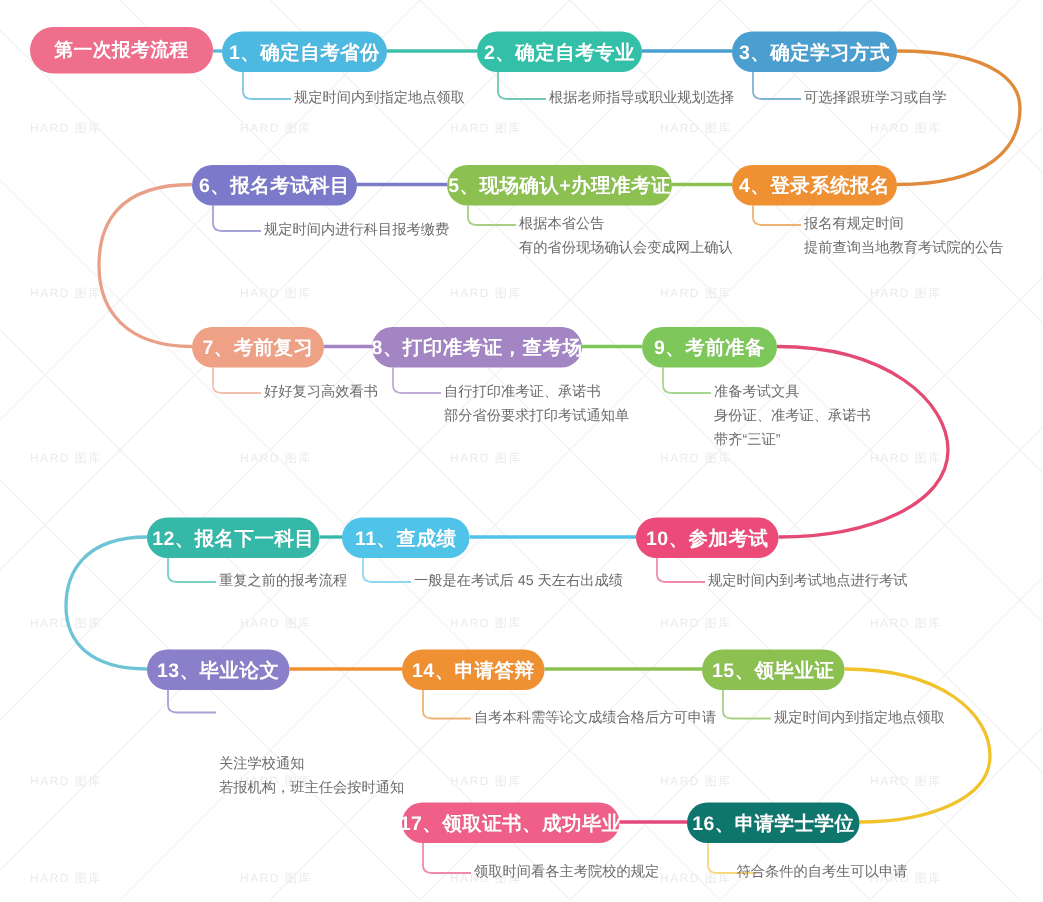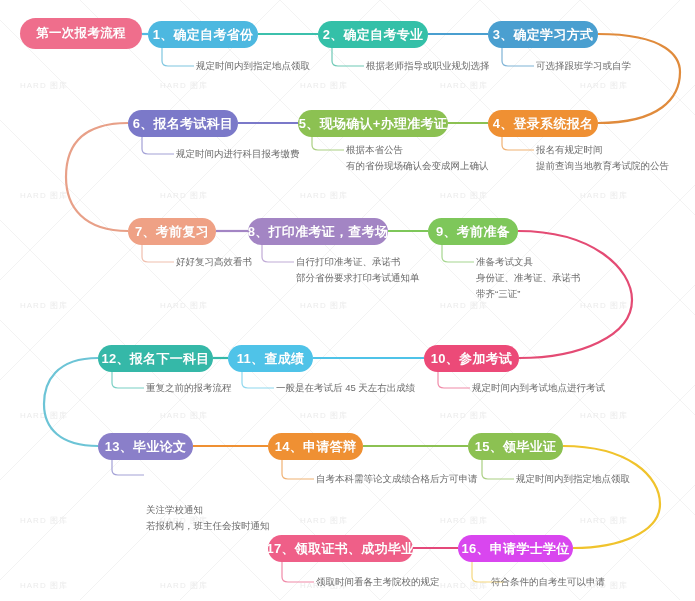--- a/index.html
+++ b/index.html
@@ -163,21 +163,21 @@
       <div class="node" style="left: 128px; top: 110px; width: 110px; background: rgb(123, 121, 201);">6、报名考试科目</div>
       <div class="node" style="left: 128px; top: 218px; width: 88px; background: rgb(239, 161, 133);">7、考前复习</div>
       <div class="node" style="left: 248px; top: 218px; width: 140px; background: rgb(163, 133, 196);">8、打印准考证，查考场</div>
       <div class="node" style="left: 428px; top: 218px; width: 90px; background: rgb(126, 199, 90);">9、考前准备</div>
       <div class="node" style="left: 424px; top: 345px; width: 95px; background: rgb(236, 74, 120);">10、参加考试</div>
       <div class="node" style="left: 228px; top: 345px; width: 85px; background: rgb(79, 195, 232);">11、查成绩</div>
       <div class="node" style="left: 98px; top: 345px; width: 115px; background: rgb(53, 184, 168);">12、报名下一科目</div>
       <div class="node" style="left: 98px; top: 433px; width: 95px; background: rgb(138, 127, 201);">13、毕业论文</div>
       <div class="node" style="left: 268px; top: 433px; width: 95px; background: rgb(239, 144, 51);">14、申请答辩</div>
       <div class="node" style="left: 468px; top: 433px; width: 95px; background: rgb(140, 193, 82);">15、领毕业证</div>
-      <div class="node" style="left: 458px; top: 535px; width: 115px; background: #d946ef;">16、申请学士学位</div>
+      <div class="node" style="left: 458px; top: 535px; width: 115px; background: #0f766e;">16、申请学士学位</div>
       <div class="node" style="left: 268px; top: 535px; width: 145px; background: rgb(239, 95, 136);">17、领取证书、成功毕业</div>
     </div>
   <div id="desc-layer">
       <div class="desc" style="left: 196px; top: 58px;">
         <div style="line-height: 16px;">规定时间内到指定地点领取</div>
       </div>
       <div class="desc" style="left: 366px; top: 58px;">
         <div style="line-height: 16px;">根据老师指导或职业规划选择</div>
       </div>
       <div class="desc" style="left: 536px; top: 58px;">

